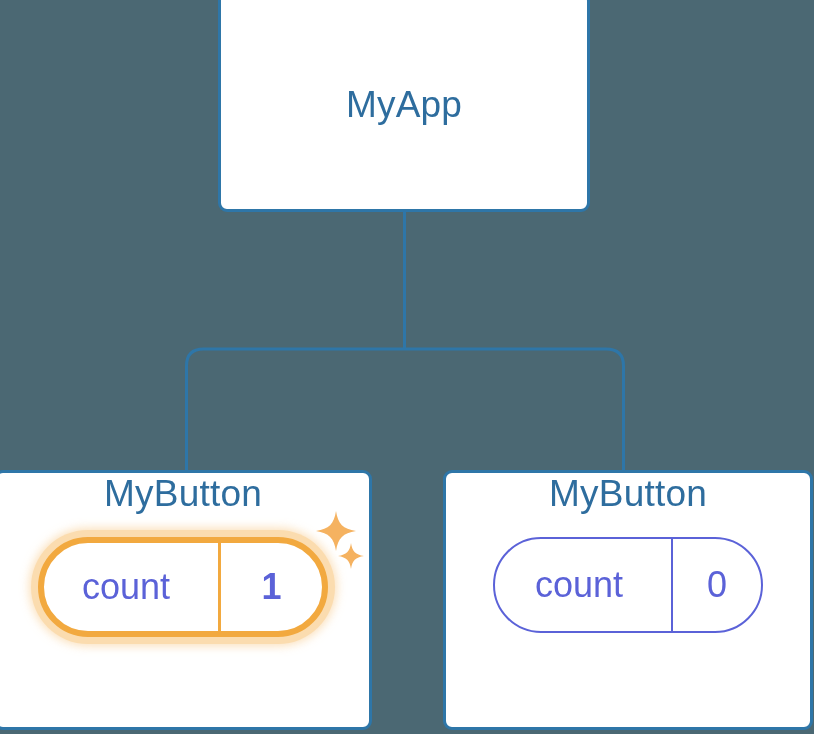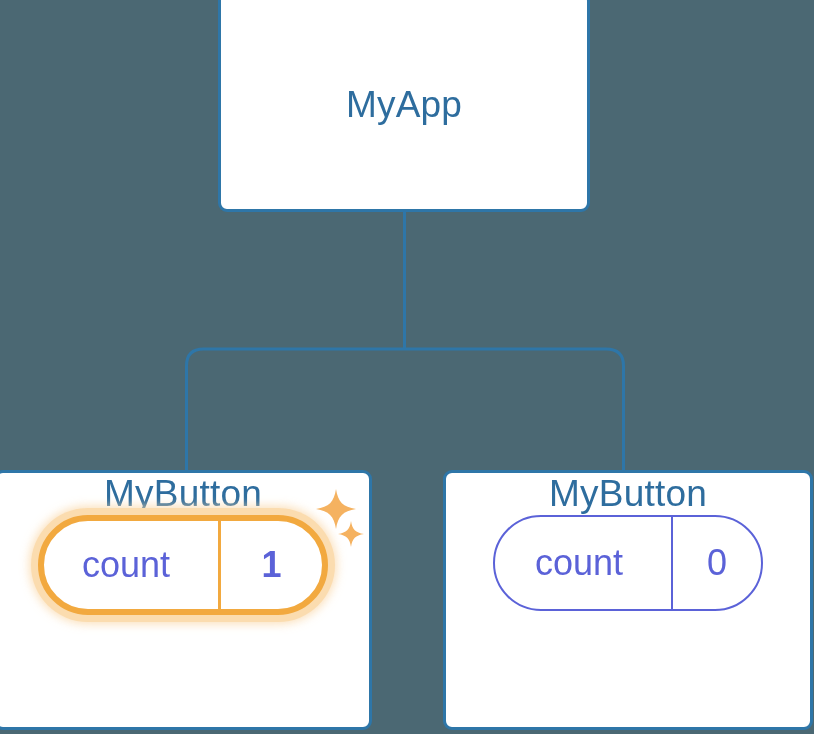--- a/index.html
+++ b/index.html
@@ -73,20 +73,21 @@
     top: 470px;
     width: 370px;
     height: 260px;
   }
   .node-card.child .node-title {
   }
 
   
   .pill-wrap {
     position: relative;
+    margin-top: 22px;
     display: flex;
     align-items: center;
     justify-content: center;
   }
   .pill {
     position: relative;
     display: flex;
     align-items: stretch;
     background: #ffffff;
     box-sizing: border-box;

